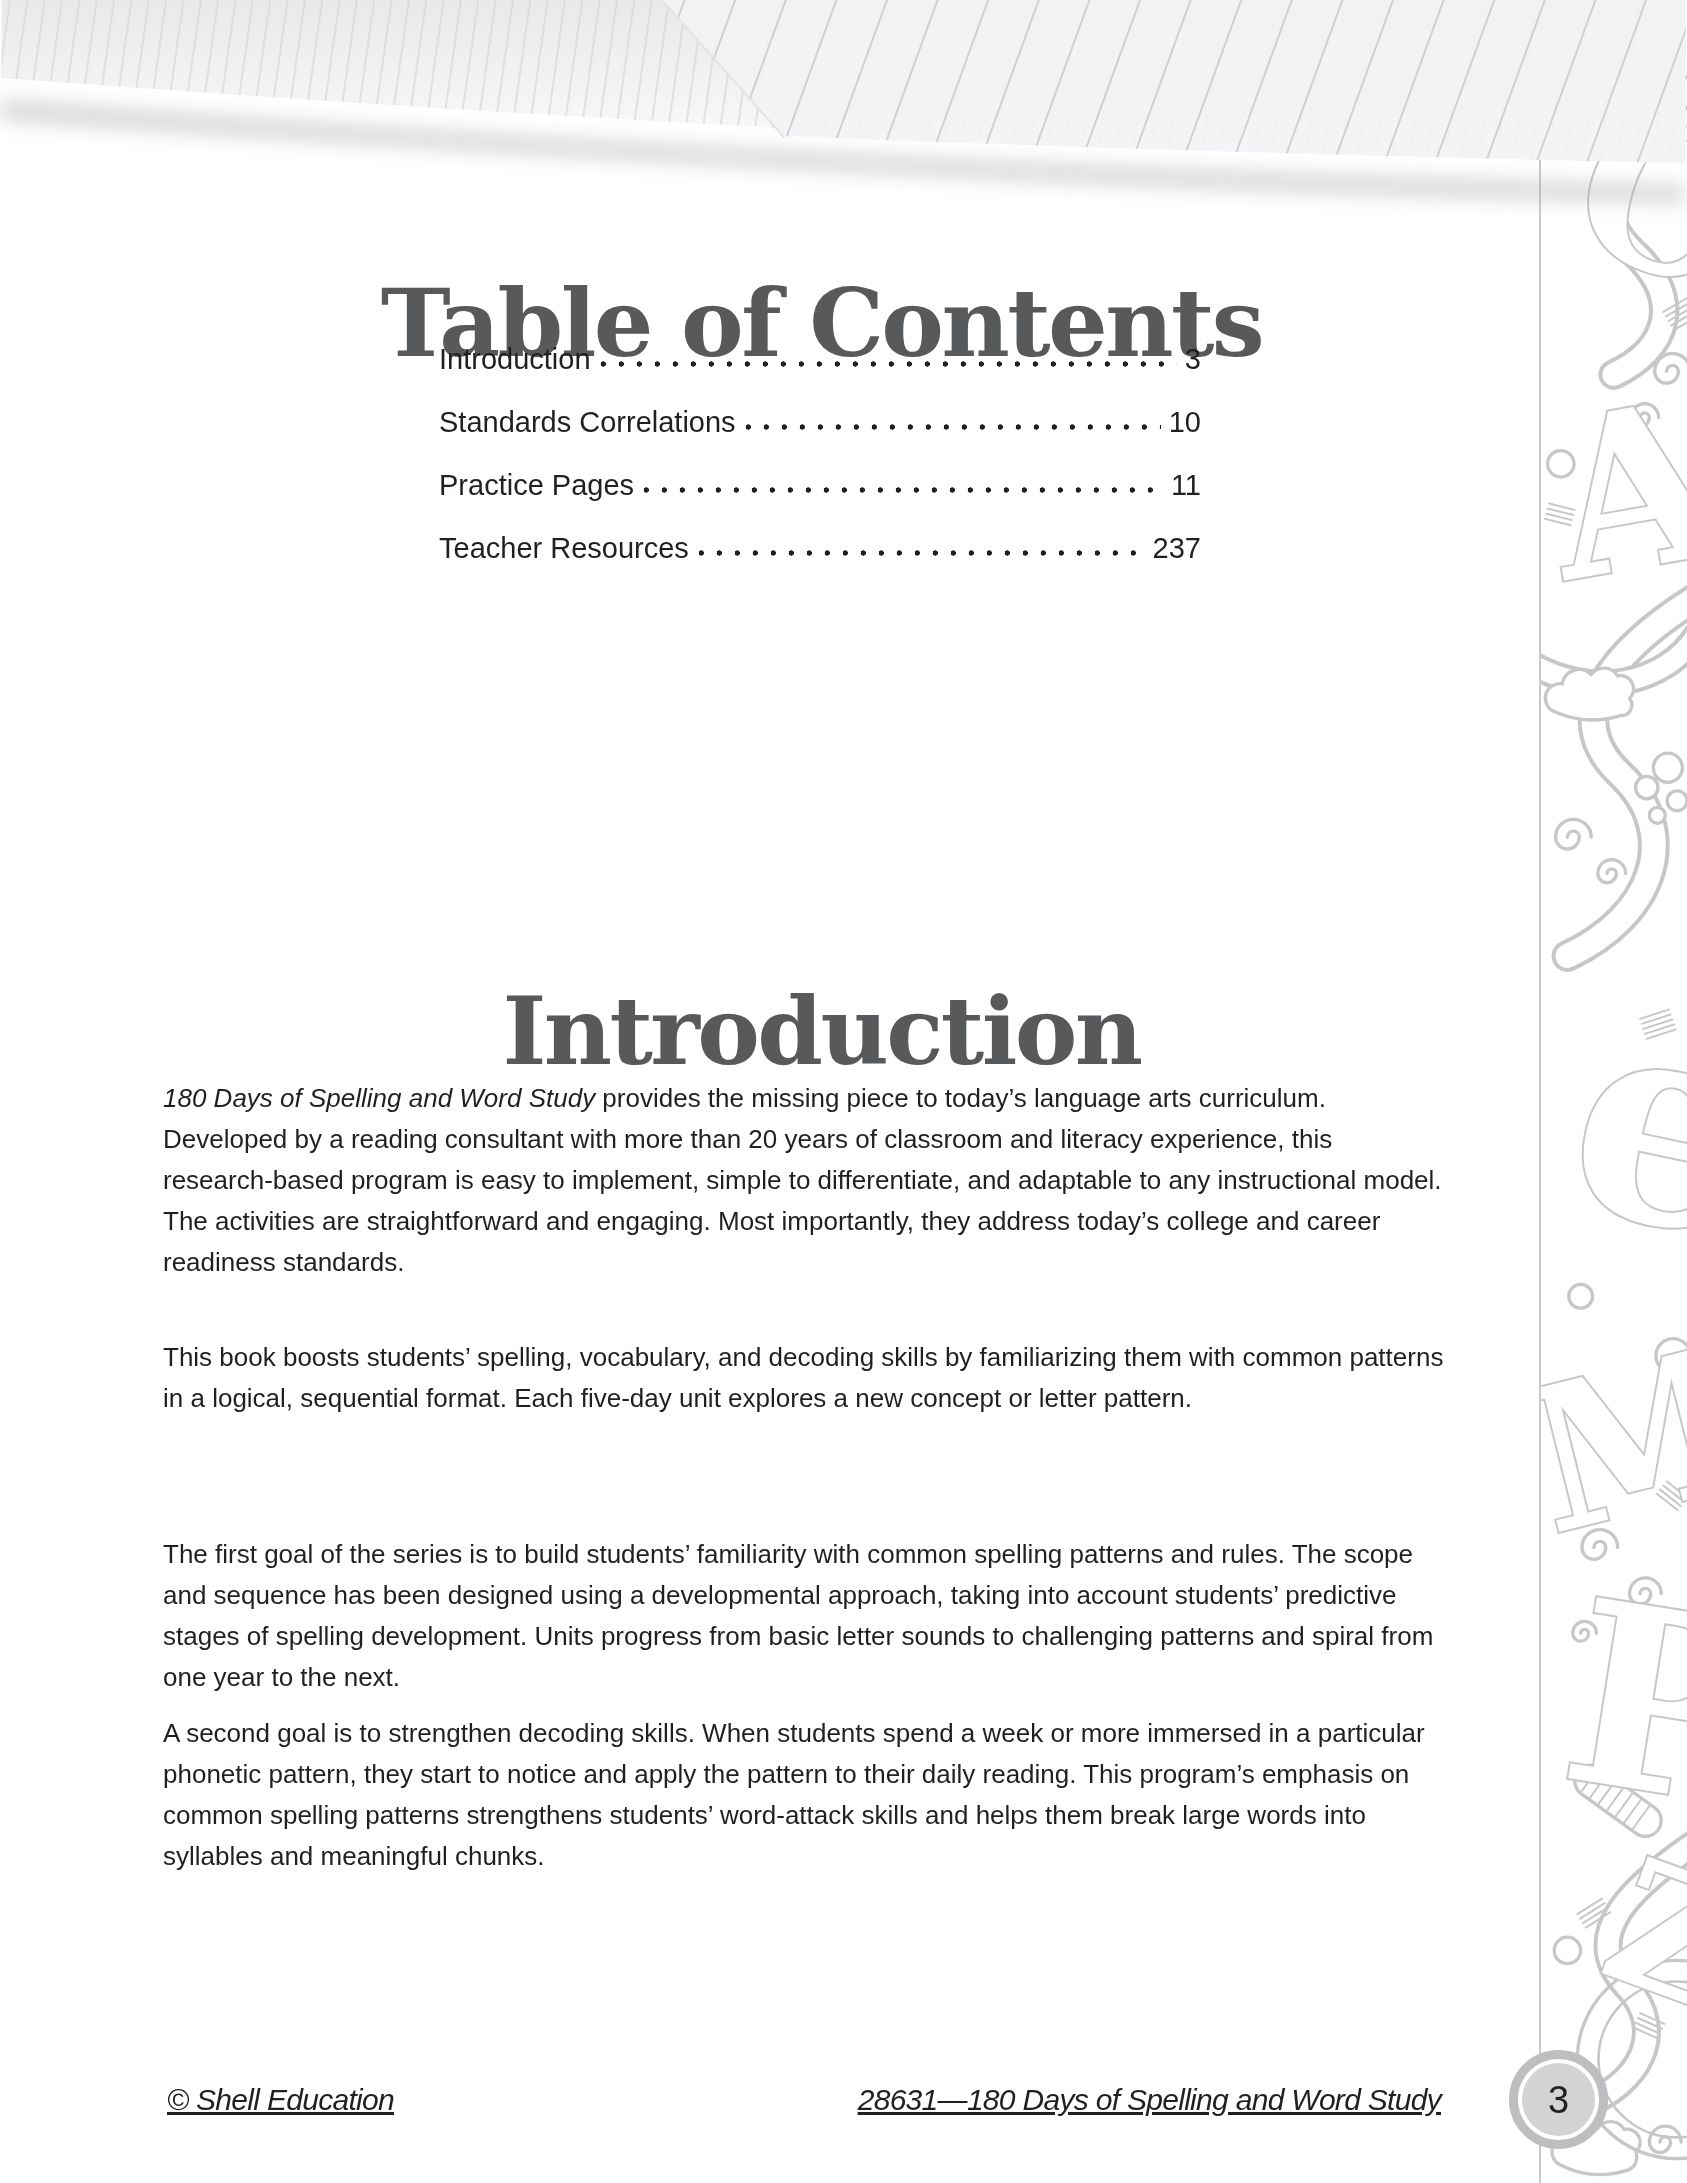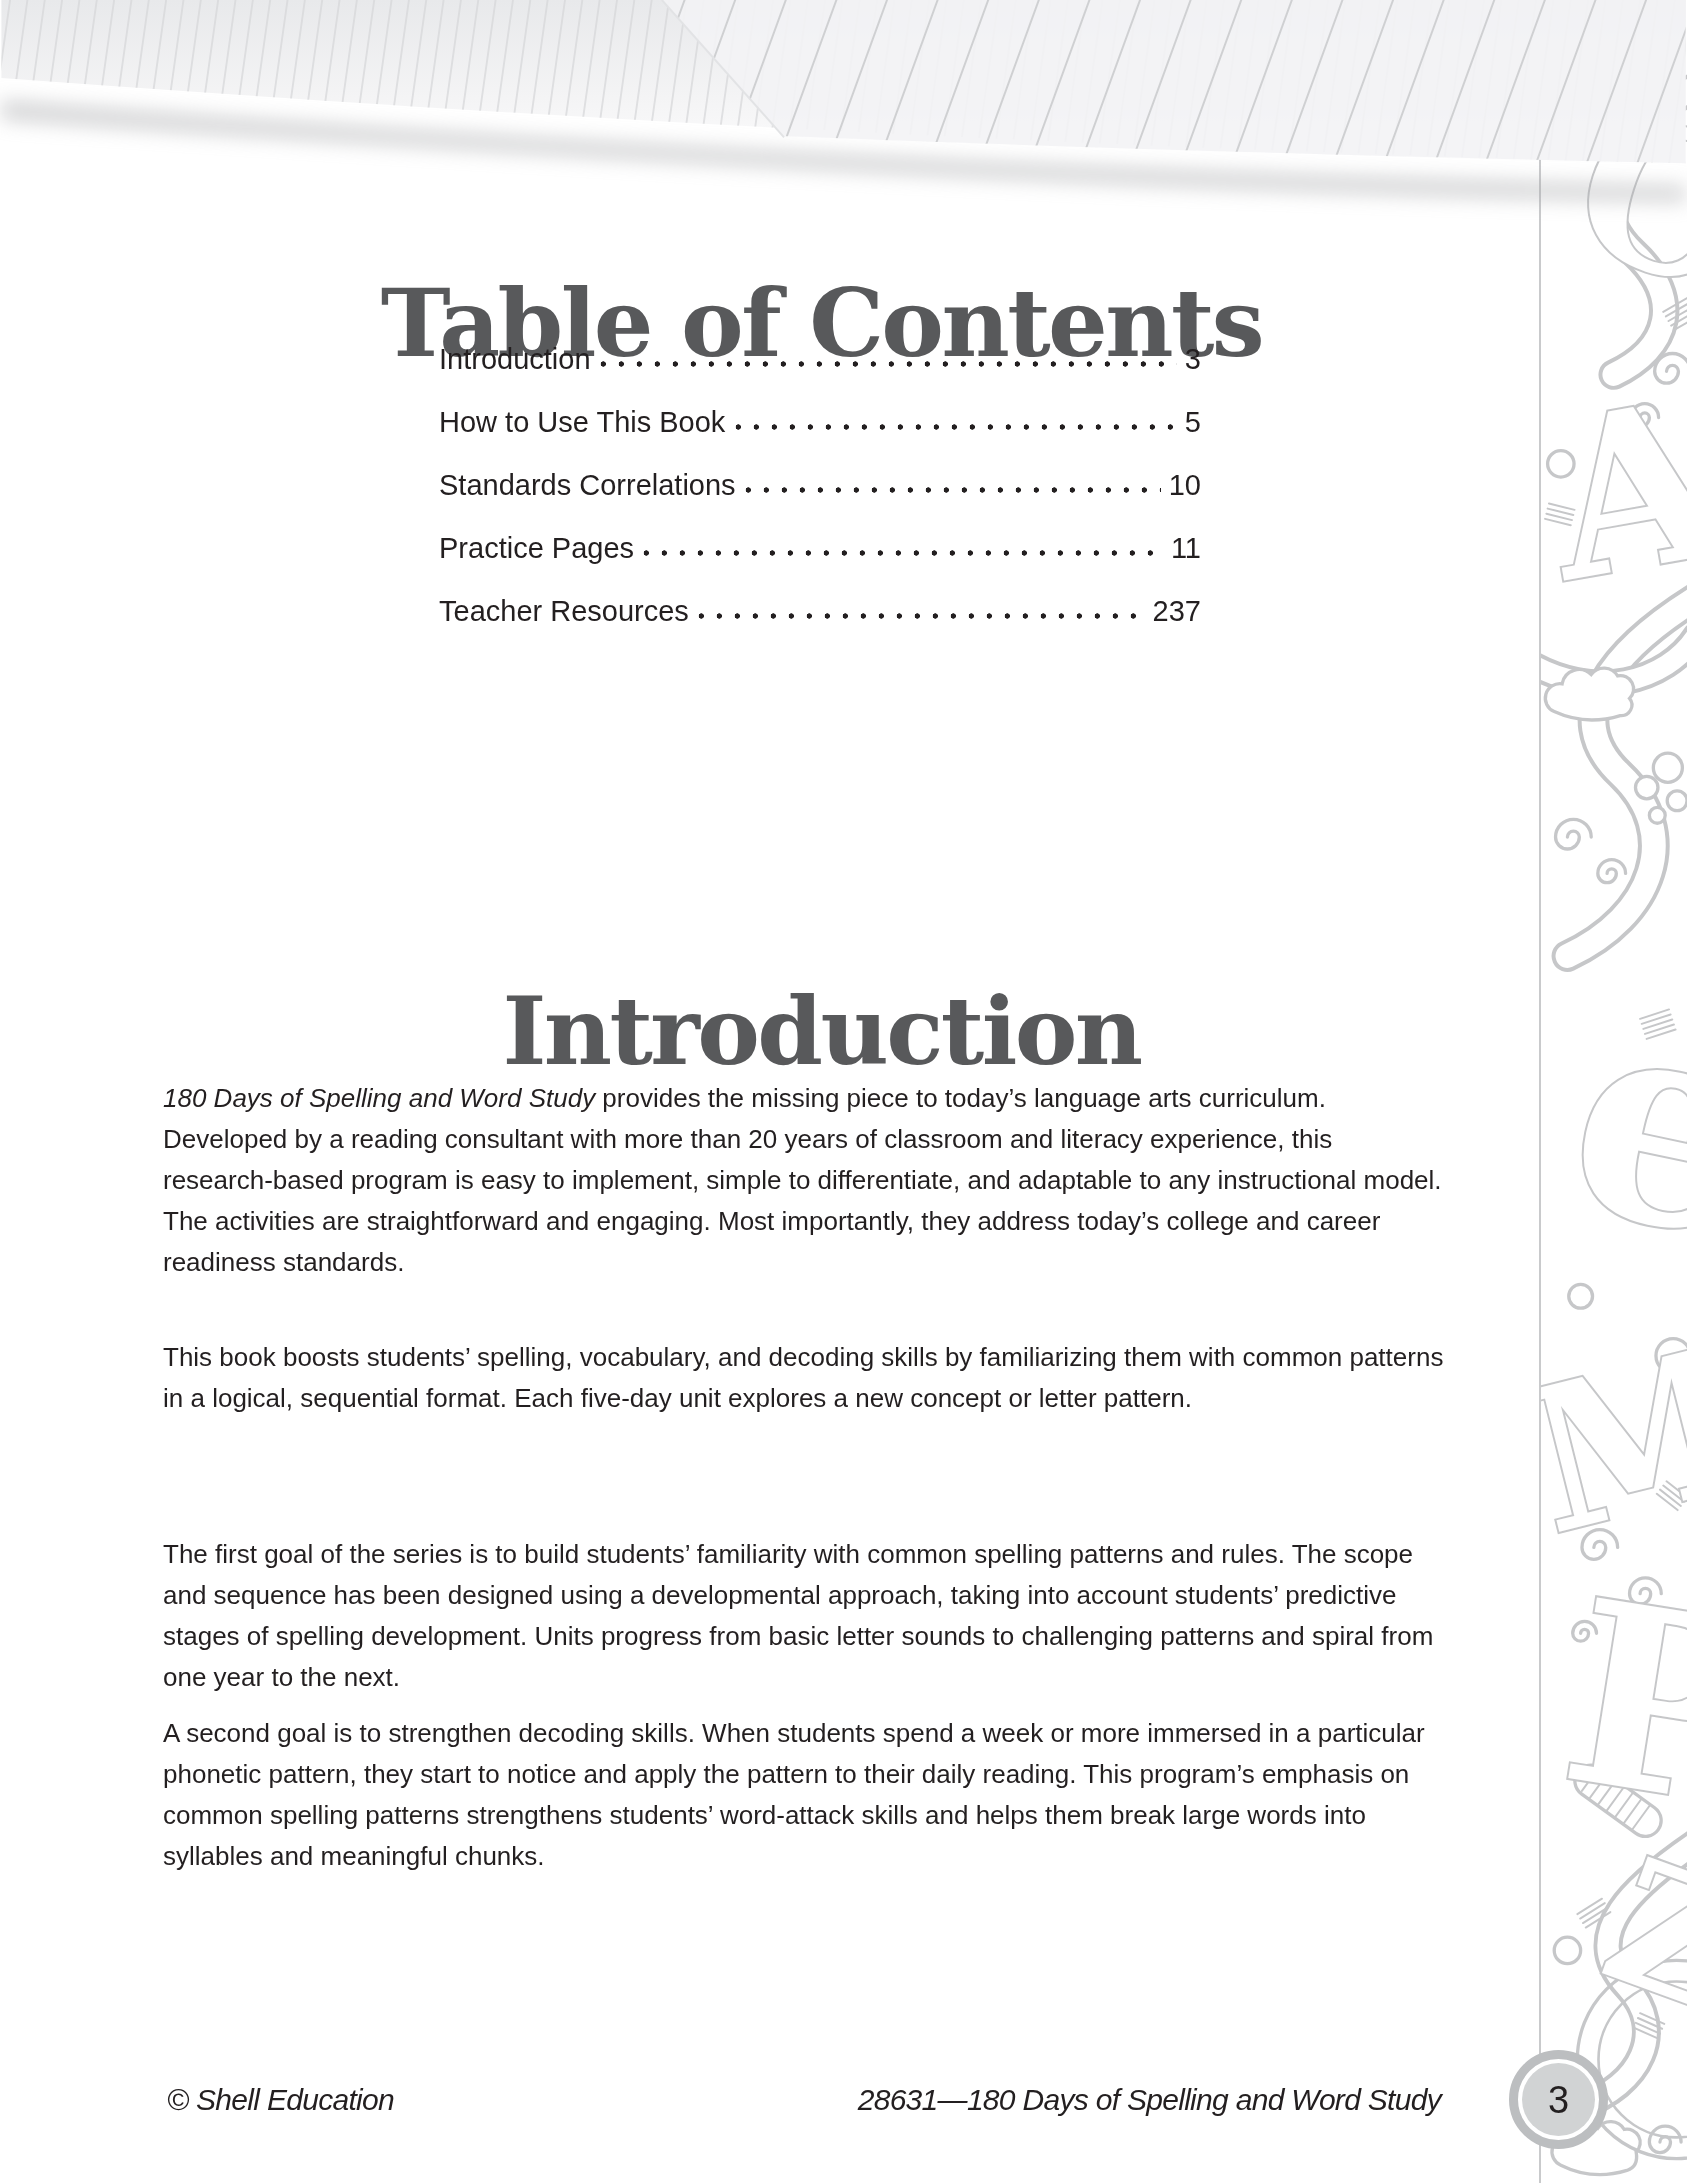--- a/index.html
+++ b/index.html
@@ -34,21 +34,21 @@
   
   .para{position:absolute;left:163px;width:1283px;font-size:26px;line-height:41px;color:#231f20;}
   #intro-p1{top:1052px;}
   #intro-p2{top:1311px;}
   #goals-p1{top:1508px;}
   #goals-p2{top:1687px;}
   .ital{font-style:italic;}
 
   
   .footer-text{position:absolute;top:2083px;font-size:30px;line-height:33px;
-    font-style:italic;color:#231f20;letter-spacing:-0.7px;}
+    font-style:italic;color:#231f20;letter-spacing:-0.7px;text-decoration:underline;}
   #footer-copyright{left:167px;}
   #footer-bookid{right:246px;}
   #page-badge{position:absolute;left:1509px;top:2050px;width:99px;height:99px;z-index:4;
     border-radius:50%;background:#ffffff;border:9.3px solid #bcbec0;box-sizing:border-box;
     display:flex;align-items:center;justify-content:center;}
   #page-badge .inner{width:73px;height:73px;border-radius:50%;background:#d1d3d4;
     display:flex;align-items:center;justify-content:center;}
   #page-badge .num{font-size:38px;color:#231f20;line-height:1;}
 </style>
 </head>
@@ -152,25 +152,20 @@
 
   <h1 class="display-title" id="toc-title">Table of Contents</h1>
 
   <div id="toc-list">
     <div class="toc-row">
       <span class="toc-label">Introduction</span>
       <span class="toc-dots"></span>
       <span class="toc-page">3</span>
     </div>
     <div class="toc-row">
-      <span class="toc-label">How to Use This Book</span>
-      <span class="toc-dots"></span>
-      <span class="toc-page">5</span>
-    </div>
-    <div class="toc-row">
       <span class="toc-label">Standards Correlations</span>
       <span class="toc-dots"></span>
       <span class="toc-page">10</span>
     </div>
     <div class="toc-row">
       <span class="toc-label">Practice Pages</span>
       <span class="toc-dots"></span>
       <span class="toc-page">11</span>
     </div>
     <div class="toc-row">

